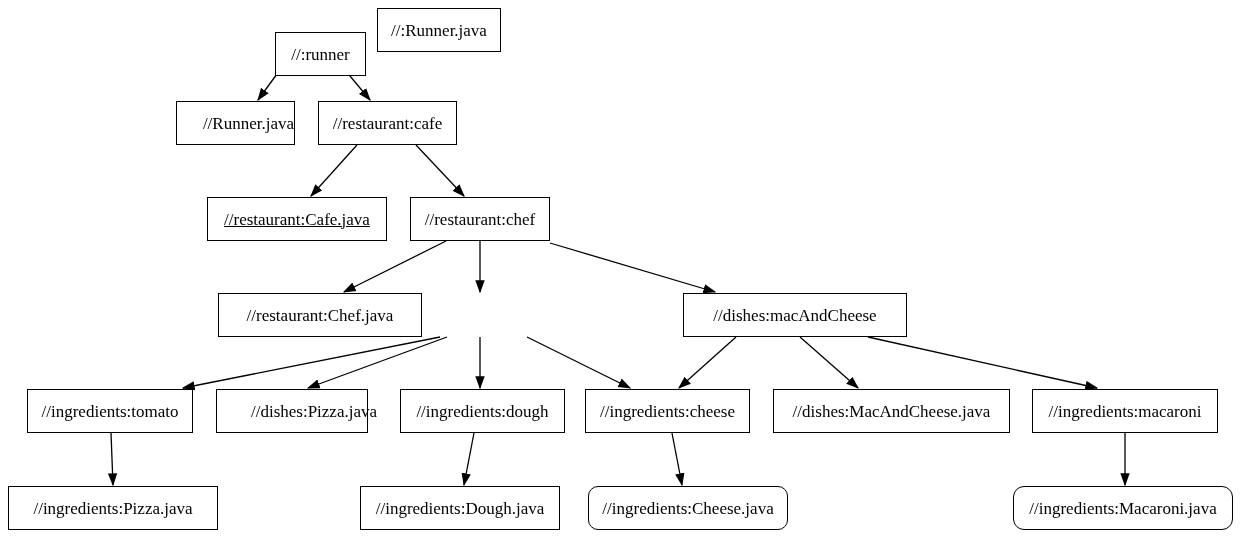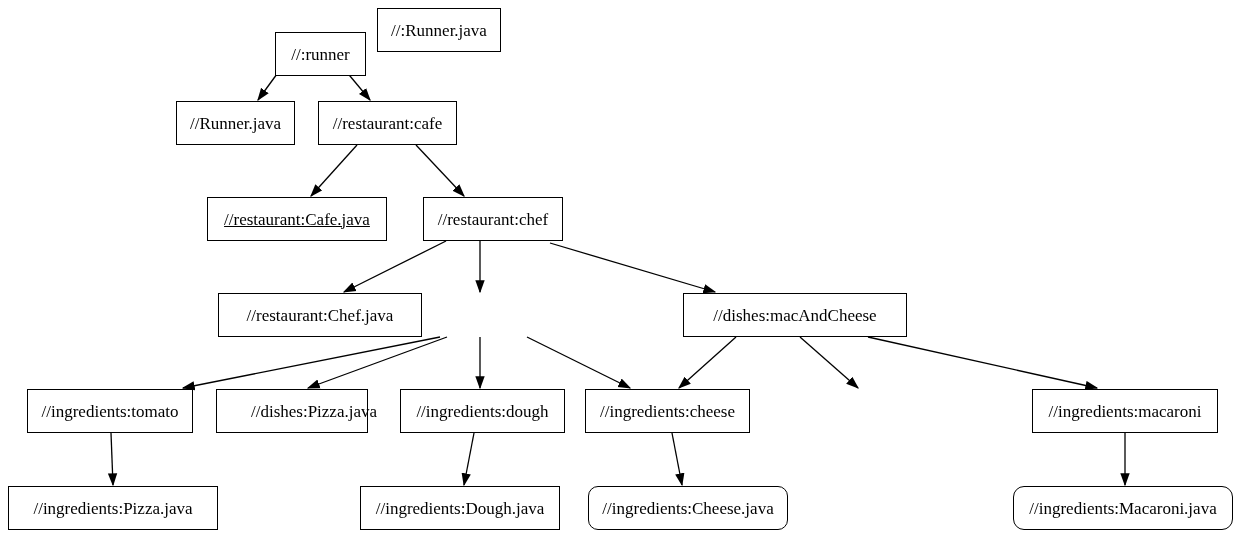--- a/index.html
+++ b/index.html
@@ -62,50 +62,53 @@
       <line x1="474" y1="433" x2="464" y2="485" stroke="#000000" stroke-width="1.3" marker-end="url(#arrowhead)"></line>
       <line x1="672" y1="433" x2="682" y2="485" stroke="#000000" stroke-width="1.3" marker-end="url(#arrowhead)"></line>
       <line x1="1125" y1="433" x2="1125" y2="485" stroke="#000000" stroke-width="1.3" marker-end="url(#arrowhead)"></line>
     </svg>
 <div class="node" style="left: 275px; top: 8px; width: 91px; margin-top: 24px;">
       <span class="node-label">//:runner</span>
     </div>
     <div class="node" style="left: 377px; top: 8px; width: 124px;">
       <span class="node-label">//:Runner.java</span>
     </div>
-    <div class="node" style="left: 176px; top: 101px; width: 119px;">
+    <div class="node" style="left: 176px; top: 101px; width: 119px; justify-content: flex-end;">
       <span class="node-label">//Runner.java</span>
     </div>
     <div class="node" style="left: 318px; top: 101px; width: 139px;">
       <span class="node-label">//restaurant:cafe</span>
     </div>
     <div class="node" style="left: 207px; top: 197px; width: 180px; text-decoration: underline;">
       <span class="node-label">//restaurant:Cafe.java</span>
     </div>
-    <div class="node" style="left: 423px; top: 197px; width: 140px;">
+    <div class="node" style="left: 410px; top: 197px; width: 140px;">
       <span class="node-label">//restaurant:chef</span>
     </div>
     <div class="node" style="left: 218px; top: 293px; width: 204px;">
       <span class="node-label">//restaurant:Chef.java</span>
     </div>
     <div class="node" style="left: 683px; top: 293px; width: 224px;">
       <span class="node-label">//dishes:macAndCheese</span>
     </div>
     <div class="node" style="left: 27px; top: 389px; width: 166px;">
       <span class="node-label">//ingredients:tomato</span>
     </div>
     <div class="node" style="left: 216px; top: 389px; width: 152px; padding-left: 44px;">
       <span class="node-label">//dishes:Pizza.java</span>
     </div>
     <div class="node" style="left: 400px; top: 389px; width: 165px;">
       <span class="node-label">//ingredients:dough</span>
     </div>
     <div class="node" style="left: 585px; top: 389px; width: 165px;">
       <span class="node-label">//ingredients:cheese</span>
     </div>
+    <div class="node" style="left: 773px; top: 389px; width: 237px;">
+      <span class="node-label">//dishes:MacAndCheese.java</span>
+    </div>
     <div class="node" style="left: 1032px; top: 389px; width: 186px;">
       <span class="node-label">//ingredients:macaroni</span>
     </div>
     <div class="node" style="left: 8px; top: 486px; width: 210px;">
       <span class="node-label">//ingredients:Pizza.java</span>
     </div>
     <div class="node" style="left: 360px; top: 486px; width: 200px;">
       <span class="node-label">//ingredients:Dough.java</span>
     </div>
     <div class="node" style="left: 588px; top: 486px; width: 200px; border-radius: 10px;">

